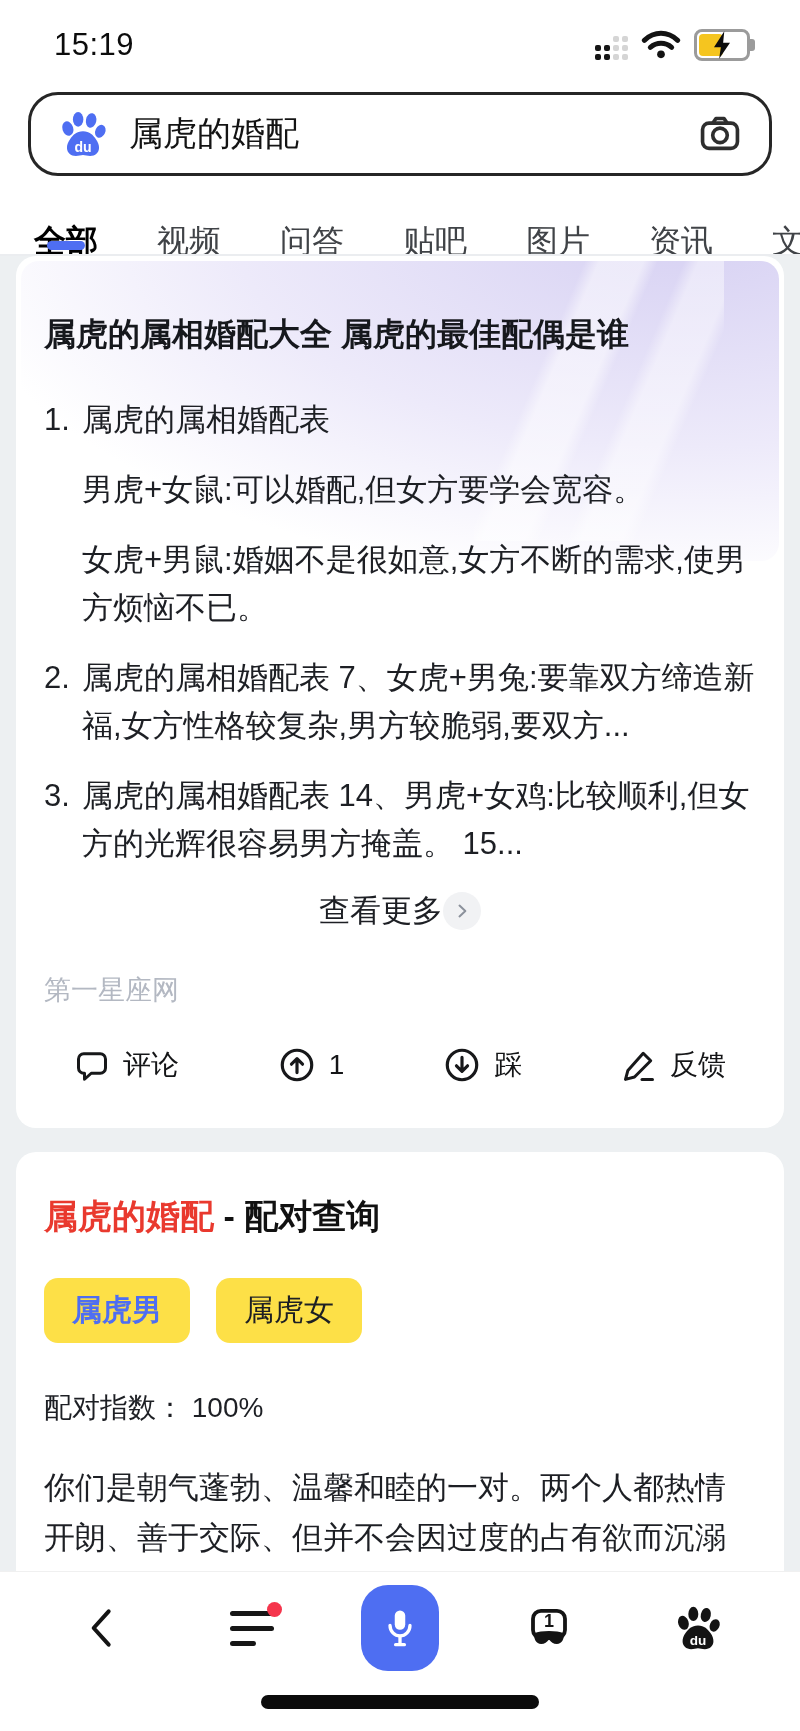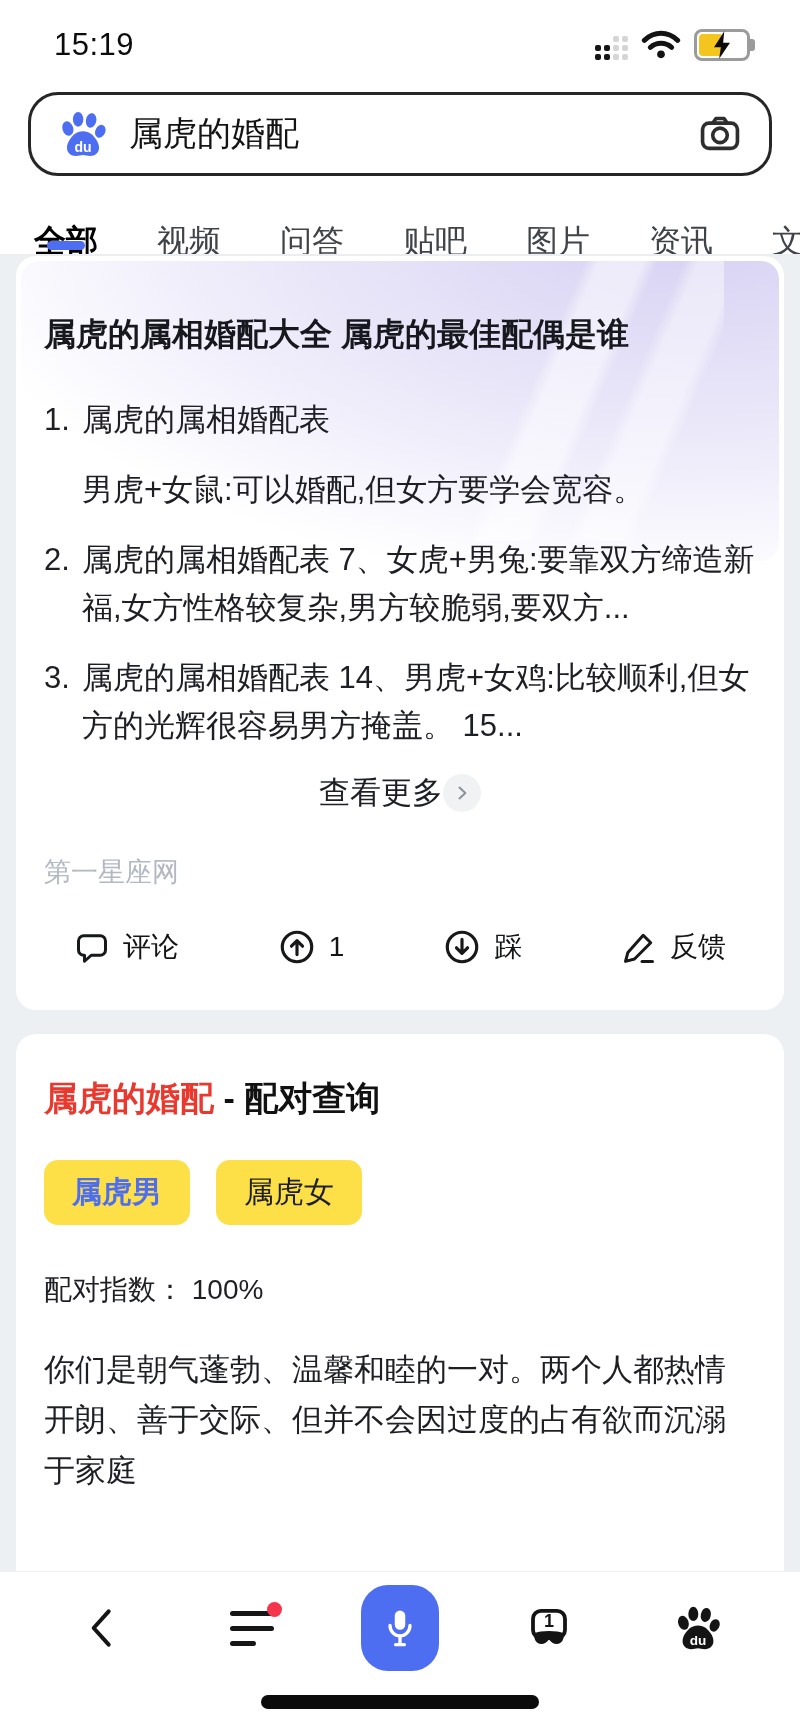--- a/index.html
+++ b/index.html
@@ -160,20 +160,24 @@
 
       <div class="li">
         <span class="marker">1.</span>
         <span class="txt">属虎的属相婚配表</span>
       </div>
       <div class="li">
         <span class="dotcol"><span class="bdot"></span></span>
         <span class="txt">男虎+女鼠:可以婚配,但女方要学会宽容。</span>
       </div>
       <div class="li">
+        <span class="dotcol"><span class="bdot"></span></span>
+        <span class="txt">女虎+男鼠:婚姻不是很如意,女方不断的需求,使男方烦恼不已。</span>
+      </div>
+      <div class="li">
         <span class="marker">2.</span>
         <span class="txt">属虎的属相婚配表 7、女虎+男兔:要靠双方缔造新福,女方性格较复杂,男方较脆弱,要双方...</span>
       </div>
       <div class="li">
         <span class="marker">3.</span>
         <span class="txt">属虎的属相婚配表 14、男虎+女鸡:比较顺利,但女方的光辉很容易男方掩盖。 15...</span>
       </div>
 
       <div class="view-more">
         <span class="vm-label">查看更多</span>

